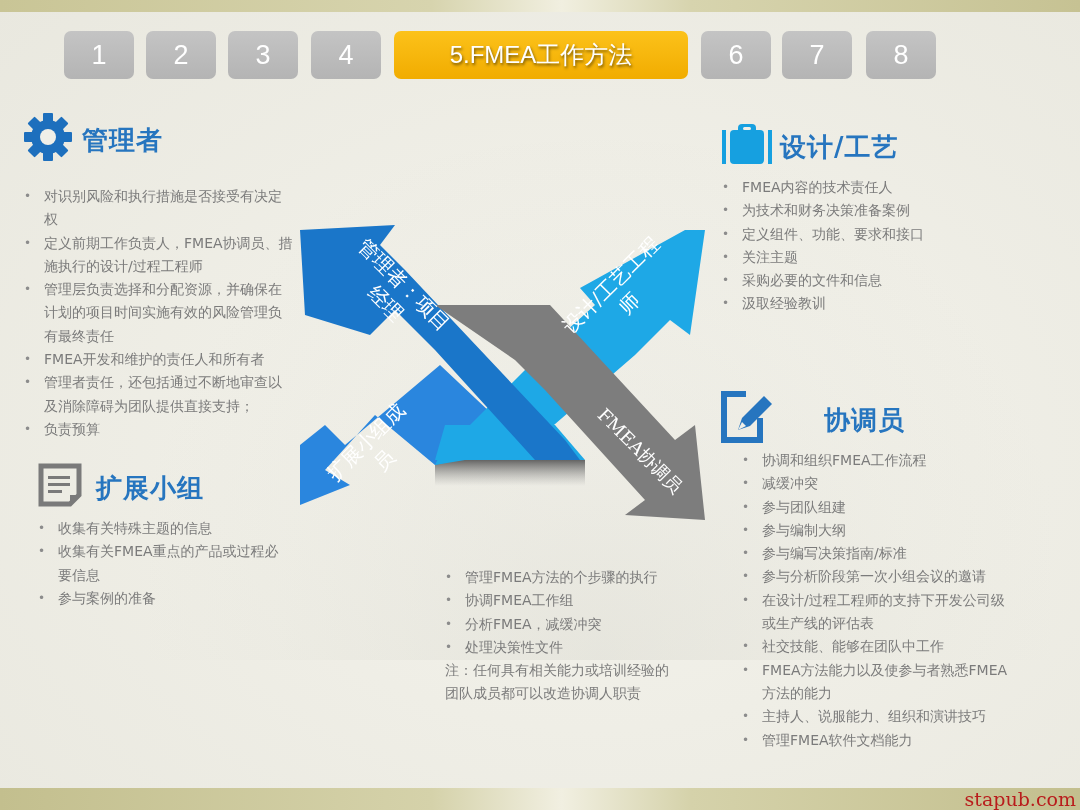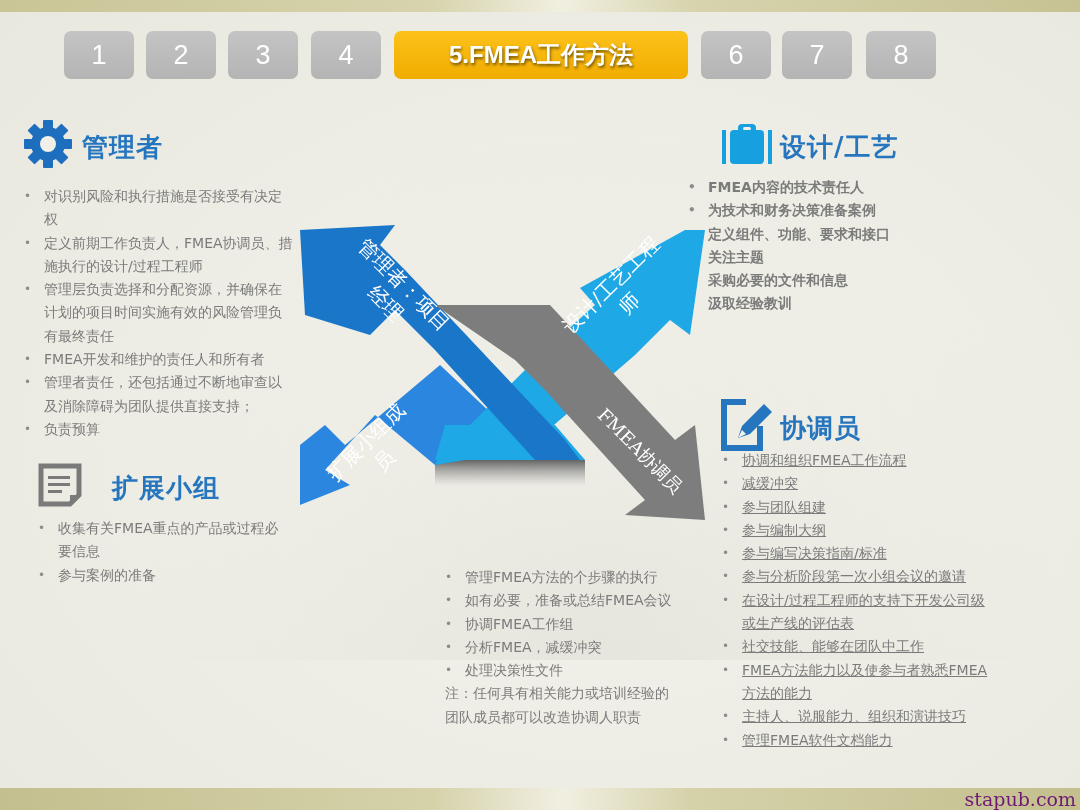--- a/index.html
+++ b/index.html
@@ -11,38 +11,38 @@
   .top-bar {
     position:absolute; left:0; top:0; width:1080px; height:12px;
     background: linear-gradient(90deg, #c9c596 0%, #d7d4ae 40%, #f1efe0 52%, #d7d4ae 64%, #c6c293 100%);
   }
   .bottom-bar {
     position:absolute; left:0; bottom:0; width:1080px; height:22px;
     background: linear-gradient(90deg, #c3bf8e 0%, #d5d2aa 40%, #f1efe1 52%, #d5d2aa 64%, #c3bf8e 100%);
   }
   .watermark {
     position:absolute; right:4px; bottom:0px; font-family:"DejaVu Serif","Liberation Serif",serif;
-    font-size:19px; color:#701a75;
+    font-size:19px; color:#b91c1c;
   }
   .fan {
     position:absolute; left:150px; top:140px; width:900px; height:520px;
     background: radial-gradient(ellipse at 50% 100%, rgba(200,200,190,0.25) 0%, rgba(220,220,210,0.12) 50%, rgba(0,0,0,0) 75%);
     border-radius: 50% 50% 0 0;
   }
   
   .tabs { position:absolute; top:31px; left:64px; height:48px; }
   .tab {
     position:absolute; top:0; height:48px; border-radius:7px;
     background: linear-gradient(#c4c4c4, #b4b4b4);
     color:#fff; font-size:27px; text-align:center; line-height:48px;
     font-family:"Liberation Sans","DejaVu Sans",sans-serif; font-weight:normal;
   }
   .tab.active {
     background: linear-gradient(#fcc21a, #f1ac00);
-    font-weight:bold; font-size:24px; text-shadow: 1px 2px 3px rgba(0,0,0,0.55); text-align: center;
+    font-weight:normal; font-size:24px; text-shadow: 1px 2px 3px rgba(0,0,0,0.55); text-align: center;
   }
   
   .heading {
     position:absolute; display:flex; align-items:center;
     color:#2675bf; font-weight:bold; font-size:26px;
   }
   .heading .label { margin-left:8px; letter-spacing:1px; }
   ul.bullets {
     position:absolute; margin:0; padding:0; list-style:none;
     font-size:14px; color:#7b7b7b; line-height:23.3px;
@@ -69,21 +69,21 @@
   <div class="tab" style="left:0;width:70px">1</div>
   <div class="tab" style="left:82px;width:70px">2</div>
   <div class="tab" style="left:164px;width:70px">3</div>
   <div class="tab" style="left:247px;width:70px">4</div>
   <div class="tab active" style="left:330px;width:294px">5.FMEA工作方法</div>
   <div class="tab" style="left:637px;width:70px">6</div>
   <div class="tab" style="left:718px;width:70px">7</div>
   <div class="tab" style="left:802px;width:70px">8</div>
 </div>
 
-<div class="heading" style="left:22px;top:119px;">
+<div class="heading" style="left:22px;top:112px;">
   <span>
     <svg width="52" height="50" viewBox="0 0 52 50">
       <g fill="#1d6fbd" transform="translate(26,25)">
         <circle r="17"></circle>
         <rect x="-5" y="-24" width="10" height="10" rx="1"></rect>
         <rect x="-5" y="14" width="10" height="10" rx="1"></rect>
         <rect x="-24" y="-5" width="10" height="10" rx="1"></rect>
         <rect x="14" y="-5" width="10" height="10" rx="1"></rect>
         <rect x="-5" y="-24" width="10" height="10" rx="1" transform="rotate(45)"></rect>
         <rect x="-5" y="14" width="10" height="10" rx="1" transform="rotate(45)"></rect>
@@ -97,85 +97,85 @@
 </div>
 <ul class="bullets" style="left:24px;top:185px;width:270px;">
   <li>对识别风险和执行措施是否接受有决定权</li>
   <li>定义前期工作负责人，FMEA协调员、措施执行的设计/过程工程师</li>
   <li>管理层负责选择和分配资源，并确保在计划的项目时间实施有效的风险管理负有最终责任</li>
   <li>FMEA开发和维护的责任人和所有者</li>
   <li>管理者责任，还包括通过不断地审查以及消除障碍为团队提供直接支持；</li>
   <li>负责预算</li>
 </ul>
 
-<div class="heading" style="left:38px;top:463px;gap:16px;">
+<div class="heading" style="left:38px;top:463px;">
   <span>
     <svg width="44" height="44" viewBox="0 0 44 44">
       <path d="M3 3 H41 V32 L32 41 H3 Z" fill="none" stroke="#7a7a7a" stroke-width="5"></path>
       <path d="M32 41 L41 32 H32 Z" fill="#7a7a7a"></path>
       <rect x="10" y="13" width="22" height="3" fill="#7a7a7a"></rect>
       <rect x="10" y="20" width="22" height="3" fill="#7a7a7a"></rect>
       <rect x="10" y="27" width="14" height="3" fill="#7a7a7a"></rect>
     </svg>
   </span>
   <span class="label" style="margin-left:14px">扩展小组</span>
 </div>
 <ul class="bullets" style="left:38px;top:517px;width:245px;">
+  <li>收集有关特殊主题的信息</li>
   <li>收集有关FMEA重点的产品或过程必要信息</li>
   <li>参与案例的准备</li>
 </ul>
 
 <div class="heading" style="left:722px;top:122px;">
   <span>
     <svg width="50" height="44" viewBox="0 0 50 44">
       <rect x="0" y="8" width="4" height="34" fill="#16a0e0"></rect>
       <rect x="46" y="8" width="4" height="34" fill="#16a0e0"></rect>
       <rect x="8" y="8" width="34" height="34" rx="4" fill="#16a0e0"></rect>
       <rect x="16" y="2" width="18" height="10" rx="4" fill="#16a0e0"></rect>
       <rect x="21" y="5" width="8" height="3" rx="1.5" fill="#f0efe8"></rect>
     </svg>
   </span>
   <span class="label">设计/工艺</span>
 </div>
-<ul class="bullets" style="left:688px;top:176px;width:300px;font-weight:bold;">
+<ul class="bullets" style="left:722px;top:176px;width:300px;">
   <li>FMEA内容的技术责任人</li>
   <li>为技术和财务决策准备案例</li>
   <li>定义组件、功能、要求和接口</li>
   <li>关注主题</li>
   <li>采购必要的文件和信息</li>
   <li>汲取经验教训</li>
 </ul>
 
-<div class="heading" style="left:720px;top:398px;">
+<div class="heading" style="left:720px;top:390px;gap:44px;">
   <span>
     <svg width="52" height="54" viewBox="0 0 52 54">
       <path d="M26 4 H4 V50 H40 V28" fill="none" stroke="#2675bf" stroke-width="6"></path>
       <path d="M18 40 L22 28 L44 6 L52 14 L30 36 Z" fill="#2675bf"></path>
       <path d="M18 40 L22 32 L26 36 Z" fill="#f0efe8"></path>
     </svg>
   </span>
   <span class="label">协调员</span>
 </div>
-<ul class="bullets" style="left:722px;top:449px;width:270px;text-decoration:underline;">
+<ul class="bullets" style="left:742px;top:449px;width:270px;">
   <li>协调和组织FMEA工作流程</li>
   <li>减缓冲突</li>
   <li>参与团队组建</li>
   <li>参与编制大纲</li>
   <li>参与编写决策指南/标准</li>
   <li>参与分析阶段第一次小组会议的邀请</li>
   <li>在设计/过程工程师的支持下开发公司级或生产线的评估表</li>
   <li>社交技能、能够在团队中工作</li>
   <li>FMEA方法能力以及使参与者熟悉FMEA方法的能力</li>
   <li>主持人、说服能力、组织和演讲技巧</li>
   <li>管理FMEA软件文档能力</li>
 </ul>
 
 <ul class="bullets" style="left:445px;top:566px;width:235px;">
   <li>管理FMEA方法的个步骤的执行</li>
-  <li>如有必要，准备或总结FMEA会议</li>
   <li>协调FMEA工作组</li>
   <li>分析FMEA，减缓冲突</li>
   <li>处理决策性文件</li>
   <li class="note">注：任何具有相关能力或培训经验的团队成员都可以改造协调人职责</li>
 </ul>
 
 <div class="arrows">
   <svg width="420" height="300" viewBox="0 0 420 300" style="position:absolute;left:0;top:0;">
     <defs>
       <linearGradient id="shade" x1="0" y1="0" x2="0" y2="1">

